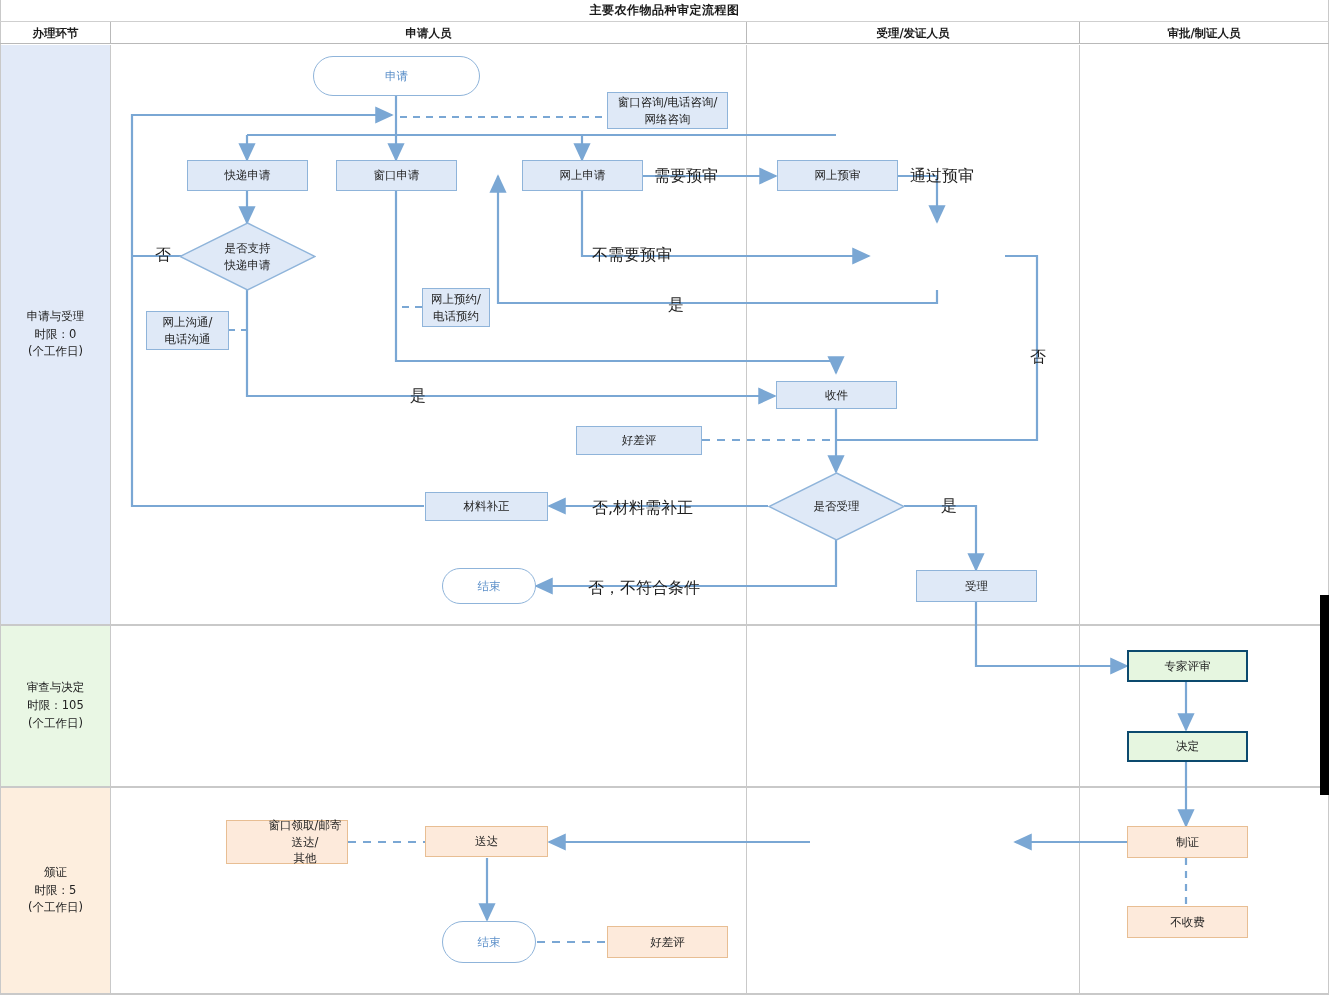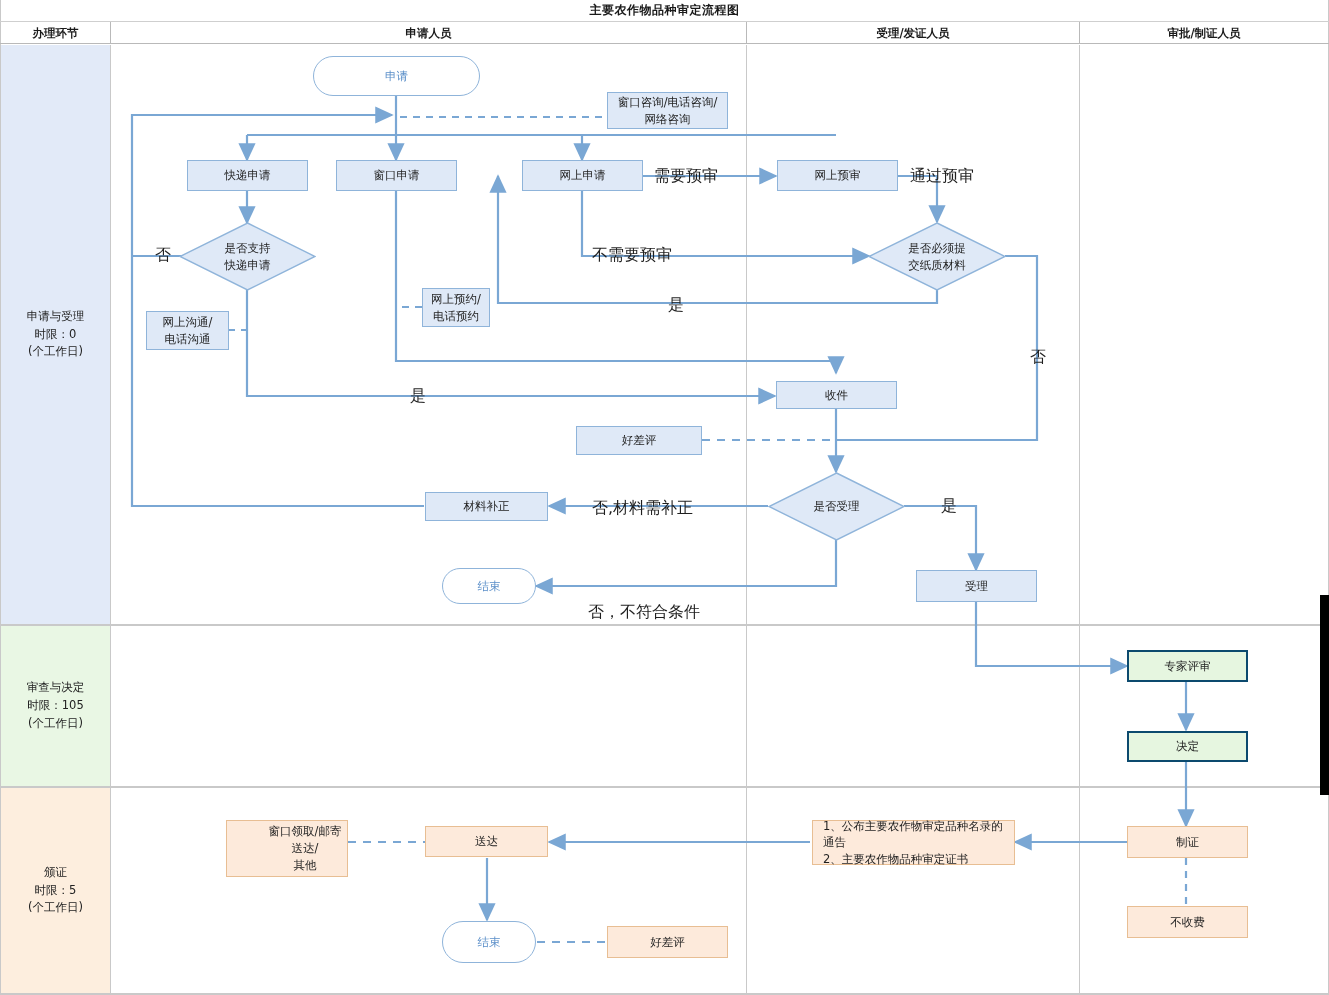--- a/index.html
+++ b/index.html
@@ -266,27 +266,20 @@
   <div class="node box-blue" style="left:777px; top:160px; width:121px; height:31px;">网上预审</div>
 
   <div class="diamond-wrap" style="left:179px; top:222px; width:137px; height:69px;">
     <svg width="137" height="69" viewBox="0 0 137 69">
       <polygon points="68.5,1 136,34.5 68.5,68 1,34.5" fill="#dfe9f7" stroke="#8fb4da" stroke-width="1.4"></polygon>
     </svg>
     <div class="diamond-text">是否支持
 快递申请</div>
   </div>
 
-  <div class="diamond-wrap" style="left:868px; top:222px; width:138px; height:69px;">
-    <svg width="138" height="69" viewBox="0 0 138 69">
-      <polygon points="69,1 137,34.5 69,68 1,34.5" fill="#dfe9f7" stroke="#8fb4da" stroke-width="1.4"></polygon>
-    </svg>
-    <div class="diamond-text">是否必须提
-交纸质材料</div>
-  </div>
 
   <div class="node box-blue" style="left:146px; top:311px; width:83px; height:39px;">网上沟通/
 电话沟通</div>
 
   <div class="node box-blue" style="left:422px; top:288px; width:68px; height:39px;">网上预约/
 电话预约</div>
 
   <div class="node box-blue" style="left:776px; top:381px; width:121px; height:28px;">收件</div>
 
   <div class="node box-blue" style="left:576px; top:426px; width:126px; height:29px;">好差评</div>
@@ -305,38 +298,36 @@
   <div class="node box-blue" style="left:916px; top:570px; width:121px; height:32px;">受理</div>
 
   <div class="node box-green" style="left:1127px; top:650px; width:121px; height:32px;">专家评审</div>
 
   <div class="node box-green" style="left:1127px; top:731px; width:121px; height:31px;">决定</div>
 
   <div class="node box-orange" style="left:1127px; top:826px; width:121px; height:32px;">制证</div>
 
   <div class="node box-orange" style="left:1127px; top:906px; width:121px; height:32px;">不收费</div>
 
-  <div class="node box-orange" style="left:812px; top:820px; width:203px; height:45px; align-items:center; justify-content:flex-start; padding-left:10px; text-align:left;">1、公布主要农作物审定品种名录的通告
-2、主要农作物品种审定证书</div>
 
   <div class="node box-orange" style="left:425px; top:826px; width:123px; height:31px;">送达</div>
 
-  <div class="node box-orange" style="left:226px; top:820px; width:122px; height:57px;padding-left:36px;">窗口领取/邮寄送达/
+  <div class="node box-orange" style="left:226px; top:820px; width:122px; height:44px;padding-left:36px;">窗口领取/邮寄送达/
 其他</div>
 
   <div class="node terminator" style="left:442px; top:921px; width:94px; height:42px; border-color:#8fb4da;">结束</div>
 
   <div class="node box-orange" style="left:607px; top:926px; width:121px; height:32px;">好差评</div>
 
   <div class="elabel" style="left:654px; top:166px;">需要预审</div>
   <div class="elabel" style="left:910px; top:166px;">通过预审</div>
   <div class="elabel" style="left:592px; top:245px;">不需要预审</div>
   <div class="elabel" style="left:155px; top:245px;">否</div>
   <div class="elabel" style="left:410px; top:386px;">是</div>
   <div class="elabel" style="left:668px; top:295px;">是</div>
   <div class="elabel vert" style="left:1027px; top:337px;">否</div>
   <div class="elabel" style="left:941px; top:496px;">是</div>
   <div class="elabel" style="left:592px; top:498px;">否,材料需补正</div>
-  <div class="elabel" style="left:588px; top:578px;margin-top:24px;">否，不符合条件</div>
+  <div class="elabel" style="left:588px; top:578px;">否，不符合条件</div>
 
   <div id="scroll-nub"></div>
 
 </div>
 
 </body></html>

